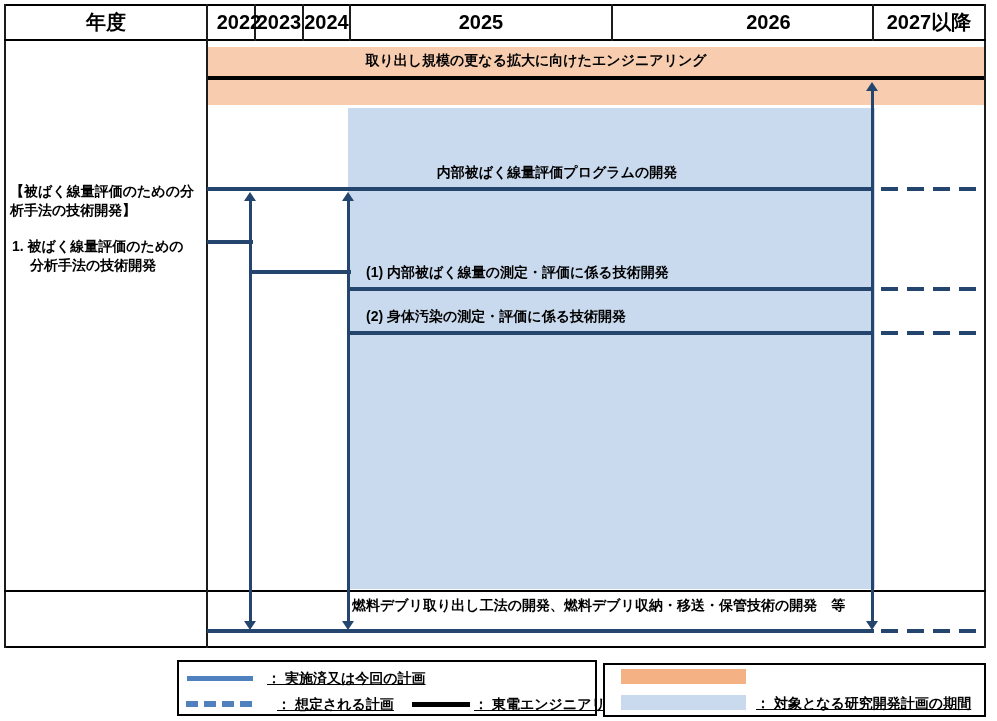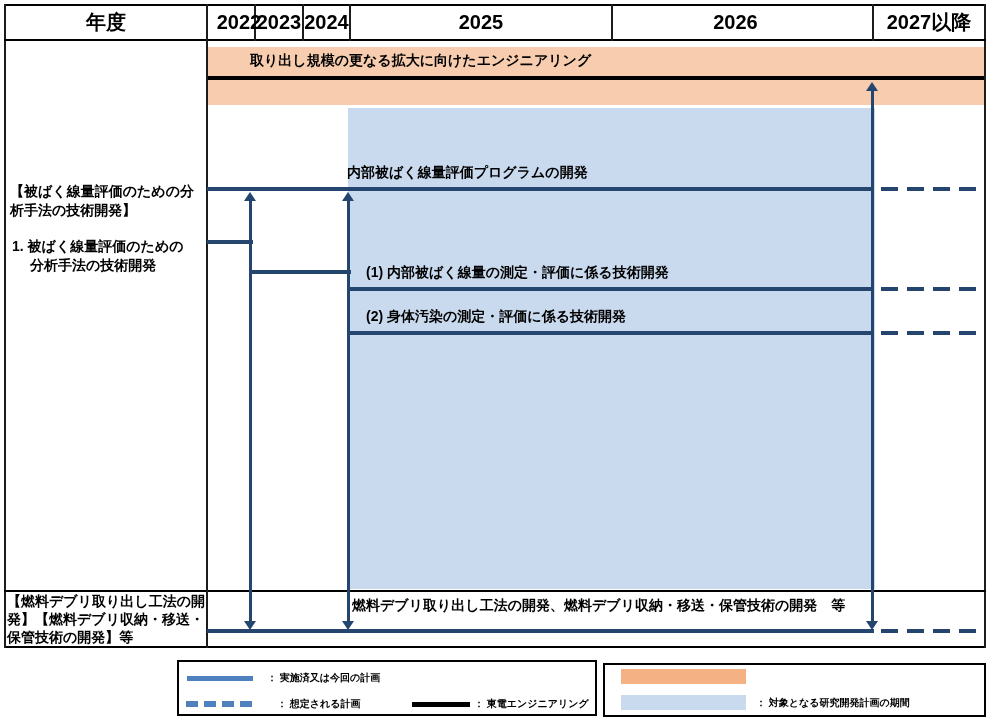--- a/index.html
+++ b/index.html
@@ -8,24 +8,24 @@
   .abs{position:absolute;}
   .hline{position:absolute;background:#000;}
   .vline{position:absolute;background:#1c1c1c;}
   .navy{position:absolute;background:#24456E;height:4px;}
   .navy-dash{position:absolute;height:4px;background-image:repeating-linear-gradient(90deg,#24456E 0,#24456E 17px,transparent 17px,transparent 26px);}
   .vshaft{position:absolute;width:3px;background:#24456E;}
   .arr-up{position:absolute;width:0;height:0;border-left:6px solid transparent;border-right:6px solid transparent;border-bottom:9px solid #24456E;}
   .arr-down{position:absolute;width:0;height:0;border-left:6px solid transparent;border-right:6px solid transparent;border-top:9px solid #24456E;}
   .hdrcell{position:absolute;top:6px;height:33px;line-height:33px;text-align:center;font-size:20px;}
   .lbl{position:absolute;font-size:14px;}
-  .lbl-c{}
+  .lbl-c{text-align:center;}
   .pre{white-space:pre-line;line-height:19px;}
   .legendbox{position:absolute;border:2px solid #000;background:#fff;}
-  .legtxt{position:absolute;font-size:10px;line-height:18px;}
+  .legtxt{position:absolute;font-size:14px;line-height:18px;text-decoration:underline;}
   .swatch{position:absolute;}
   .leg-solid{background:#4E81BD;}
   .leg-dash{background-image:repeating-linear-gradient(90deg,#4E81BD 0,#4E81BD 12px,transparent 12px,transparent 18px);}
 </style>
 </head>
 <body>
 
 <div id="stage">
 
   <div class="hline" style="left:4px;top:4px;width:982px;height:2px;"></div>
@@ -40,36 +40,33 @@
   <div class="vline" style="left:302px;top:4px;width:2px;height:37px;"></div>
   <div class="vline" style="left:349px;top:4px;width:2px;height:37px;"></div>
   <div class="vline" style="left:611px;top:4px;width:2px;height:37px;"></div>
   <div class="vline" style="left:872px;top:4px;width:2px;height:37px;"></div>
 
   <div class="hdrcell" style="left:6px;width:200px;">年度</div>
   <div class="hdrcell" style="left:208px;width:62px;">2022</div>
   <div class="hdrcell" style="left:256px;width:46px;">2023</div>
   <div class="hdrcell" style="left:304px;width:45px;">2024</div>
   <div class="hdrcell" style="left:351px;width:260px;">2025</div>
-  <div class="hdrcell" style="left:580px;width:311px;">2026</div>
+  <div class="hdrcell" style="left:613px;width:311px;">2026</div>
   <div class="hdrcell" style="left:874px;width:110px;border-radius:7px;">2027以降</div>
 
   <div class="abs" style="left:208px;top:47px;width:776px;height:58px;background:#F8CDAF;"></div>
   <div class="lbl lbl-c" style="left:250px;top:52px;width:572px;">取り出し規模の更なる拡大に向けたエンジニアリング</div>
   <div class="abs" style="left:208px;top:76px;width:776px;height:4px;background:#000;"></div>
 
   <div class="abs" style="left:348px;top:108px;width:527px;height:481px;background:#C9DAEE;"></div>
 
   <div class="lbl pre" style="left:10px;top:162px;width:192px;margin-top:20px;">【被ばく線量評価のための分
 析手法の技術開発】</div>
   <div class="lbl pre" style="left:12px;top:237px;width:192px;">1. 被ばく線量評価のための
 　 分析手法の技術開発</div>
-  <div class="lbl pre" style="left:7px;top:592px;width:198px;line-height:18px;">【燃料デブリ取り出し工法の開
-発】【燃料デブリ収納・移送・
-保管技術の開発】等</div>
 
   <div class="lbl lbl-c" style="left:347px;top:164px;width:420px;">内部被ばく線量評価プログラムの開発</div>
   <div class="navy" style="left:207px;top:187px;width:667px;"></div>
   <div class="navy-dash" style="left:881px;top:187px;width:104px;"></div>
 
   <div class="navy" style="left:207px;top:240px;width:46px;"></div>
   <div class="navy" style="left:249px;top:270px;width:102px;"></div>
 
   <div class="lbl" style="left:366px;top:264px;width:500px;">(1) 内部被ばく線量の測定・評価に係る技術開発</div>
   <div class="navy" style="left:348px;top:287px;width:526px;"></div>

